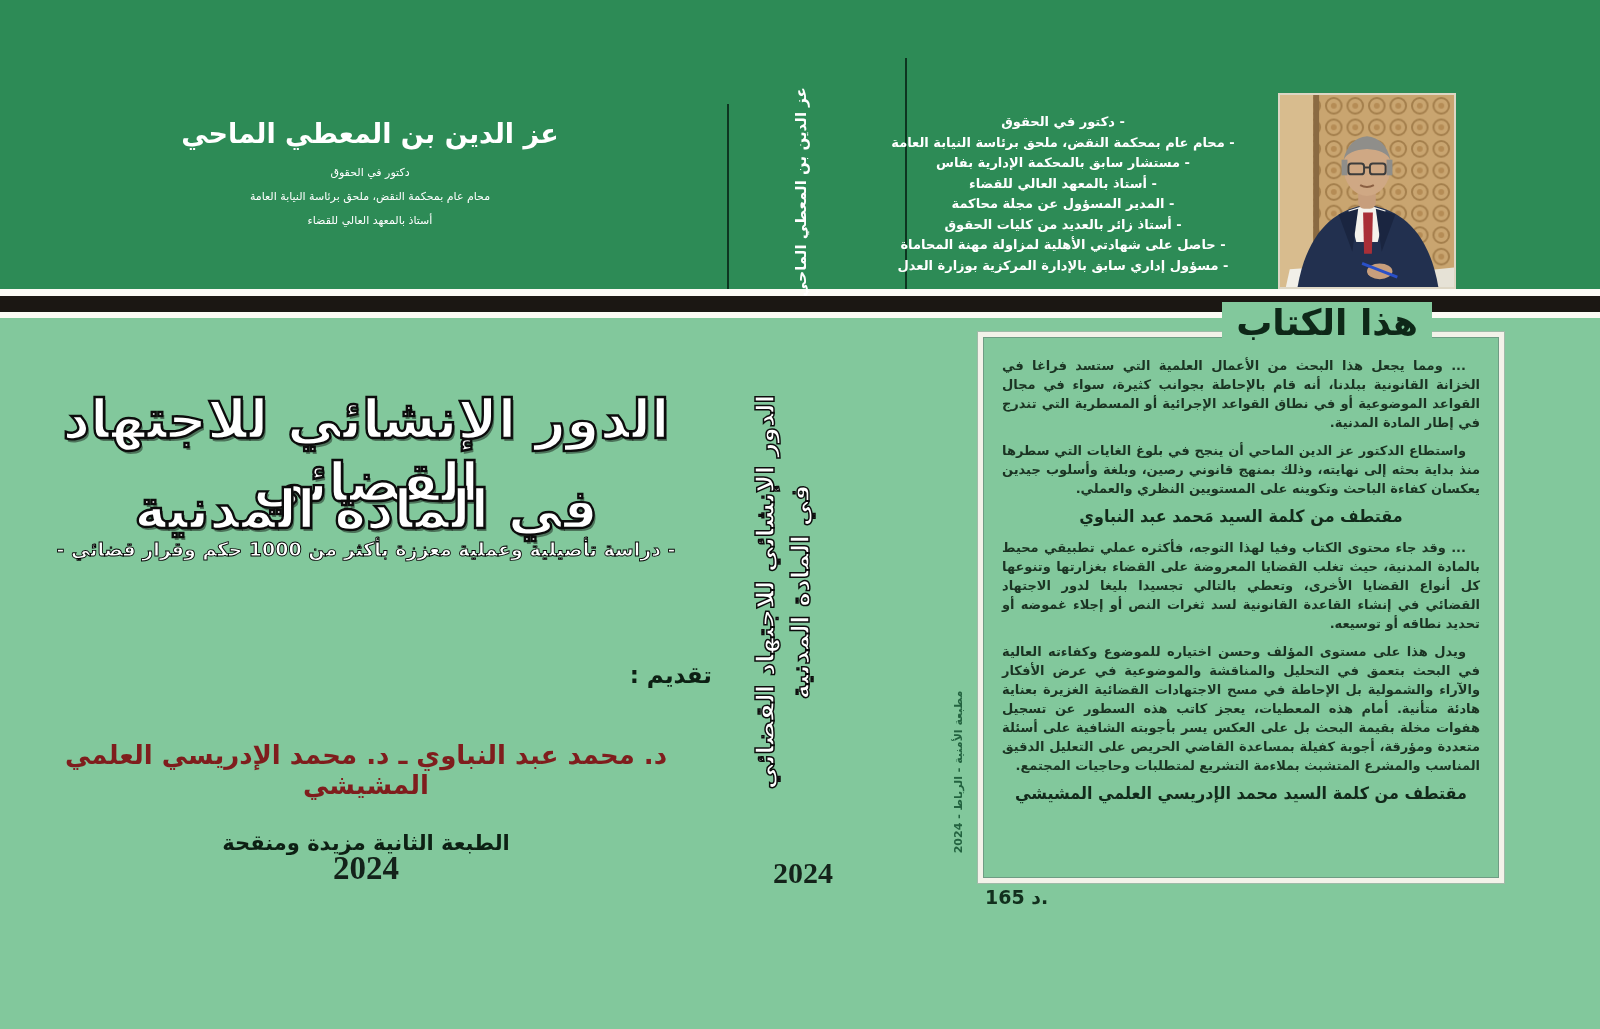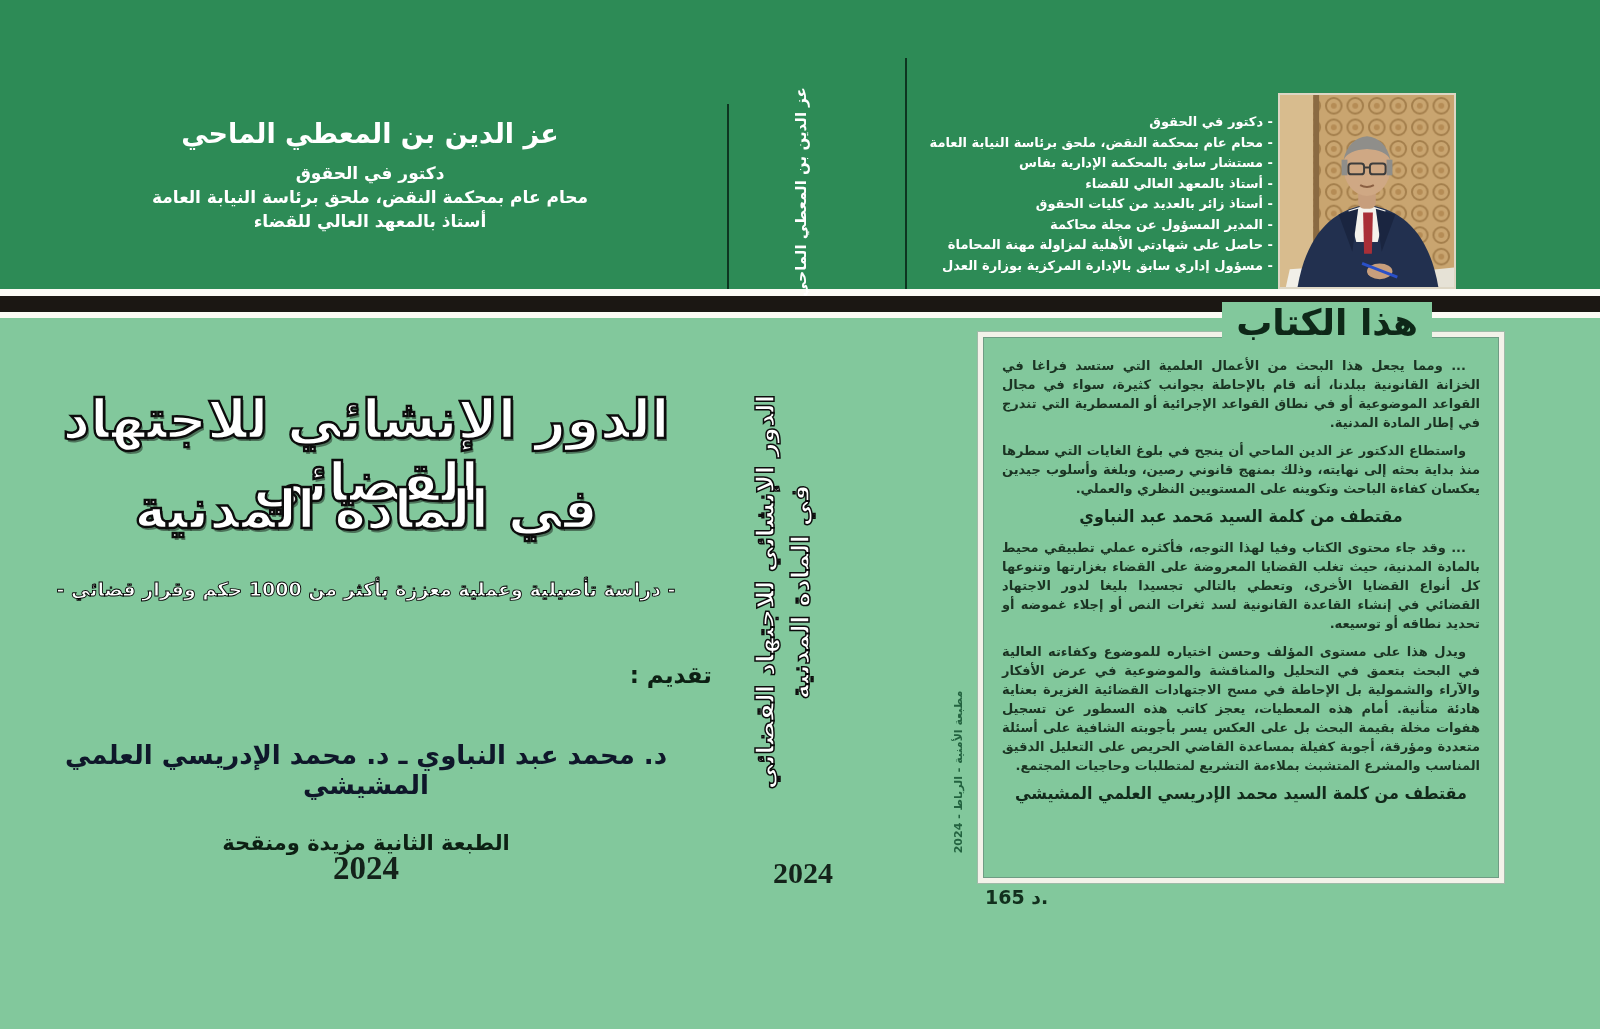--- a/index.html
+++ b/index.html
@@ -13,47 +13,47 @@
   .sep-white-1{position:absolute;left:0;top:289px;width:1600px;height:7px;background:#fbfaf4;}
   .sep-black{position:absolute;left:0;top:296px;width:1600px;height:16px;background:#1b1713;}
   .sep-white-2{position:absolute;left:0;top:312px;width:1600px;height:6px;background:#fbfaf4;}
   .spine-line{position:absolute;width:2px;background:#0d3520;}
   .spine-line.left{left:727px;top:104px;height:185px;}
   .spine-line.right{left:905px;top:58px;height:231px;}
 
   
   .author-block{position:absolute;left:20px;top:118px;width:700px;text-align:center;color:#ffffff;direction:rtl;}
   .author-block .name{font-size:27px;font-weight:bold;margin-bottom:12px;letter-spacing:.5px;}
-  .author-block .sub{font-size:17px;font-weight:bold;line-height:24px;}
+  .author-block .sub{font-size:11px;font-weight:normal;line-height:24px;}
 
   
   .credentials{position:absolute;left:853px;top:112px;width:420px;direction:rtl;text-align:right;
     color:#ffffff;font-size:13px;font-weight:bold;line-height:20.5px;list-style:none;margin:0;padding:0;}
-  .credentials li{margin:0;padding:0;}
+  .credentials li{margin:0;padding:0;text-align:center;}
 
   
   .photo{position:absolute;left:1278px;top:93px;width:178px;height:196px;
     border:2px solid #ddd6c4;box-sizing:border-box;background:#c9a570;}
   .photo svg{display:block;width:100%;height:100%;}
 
   
   .spine-author{position:absolute;left:801px;top:192px;width:220px;text-align:center;
     transform:translate(-50%,-50%) rotate(-90deg);white-space:nowrap;
     color:#fff;font-size:15px;font-weight:bold;direction:rtl;}
   .title-line{position:absolute;left:20px;width:692px;text-align:center;direction:rtl;
     color:#ffffff;font-weight:bold;-webkit-text-stroke:2.4px #0c0c0c;
     text-shadow:2px 3px 0 rgba(12,12,12,.45);}
   .title-1{top:388px;font-size:54px;}
   .title-2{top:478px;font-size:54px;}
-  .subtitle{position:absolute;left:20px;top:578px;width:692px;text-align:center;direction:rtl;
+  .subtitle{position:absolute;left:20px;top:538px;width:692px;text-align:center;direction:rtl;
     color:#ffffff;font-size:19px;font-weight:bold;-webkit-text-stroke:.9px #000;}
   .presented-label{position:absolute;left:20px;top:662px;width:692px;
     color:#0d2014;font-size:23px;font-weight:bold;direction:rtl;}
   .presenters{position:absolute;left:20px;top:740px;width:692px;text-align:center;
-    color:#0f172a;font-size:26px;font-weight:bold;direction:rtl;}
+    color:#7f1d1d;font-size:26px;font-weight:bold;direction:rtl;}
   .edition{position:absolute;left:20px;top:818px;width:692px;text-align:center;
     color:#0d2014;font-size:21px;font-weight:bold;direction:rtl;margin-top:13px;}
   .front-year{position:absolute;left:20px;top:850px;width:692px;text-align:center;
     color:#14231a;font-size:33px;font-weight:bold;font-family:"Liberation Serif","DejaVu Serif",serif;}
 
   
   .spine-title{position:absolute;left:783px;top:592px;width:430px;text-align:center;
     transform:translate(-50%,-50%) rotate(-90deg);direction:rtl;
     color:#ffffff;font-weight:bold;-webkit-text-stroke:1.5px #0c0c0c;}
   .spine-title .l1{font-size:25px;white-space:nowrap;}
@@ -94,22 +94,22 @@
     <div class="sub">دكتور في الحقوق</div>
     <div class="sub">محام عام بمحكمة النقض، ملحق برئاسة النيابة العامة</div>
     <div class="sub">أستاذ بالمعهد العالي للقضاء</div>
   </div>
 
   <ul class="credentials">
     <li>- دكتور في الحقوق</li>
     <li>- محام عام بمحكمة النقض، ملحق برئاسة النيابة العامة</li>
     <li>- مستشار سابق بالمحكمة الإدارية بفاس</li>
     <li>- أستاذ بالمعهد العالي للقضاء</li>
+    <li>- المدير المسؤول عن مجلة محاكمة</li>
     <li>- أستاذ زائر بالعديد من كليات الحقوق</li>
-    <li>- المدير المسؤول عن مجلة محاكمة</li>
     <li>- حاصل على شهادتي الأهلية لمزاولة مهنة المحاماة</li>
     <li>- مسؤول إداري سابق بالإدارة المركزية بوزارة العدل</li>
   </ul>
 
   <div class="photo">
     <svg viewBox="0 0 178 196" preserveAspectRatio="none">
       <defs>
         <pattern id="zellige" width="22" height="22" patternUnits="userSpaceOnUse">
           <rect width="22" height="22" fill="#c9a570"></rect>
           <circle cx="11" cy="11" r="8" fill="none" stroke="#a37e4b" stroke-width="2"></circle>

